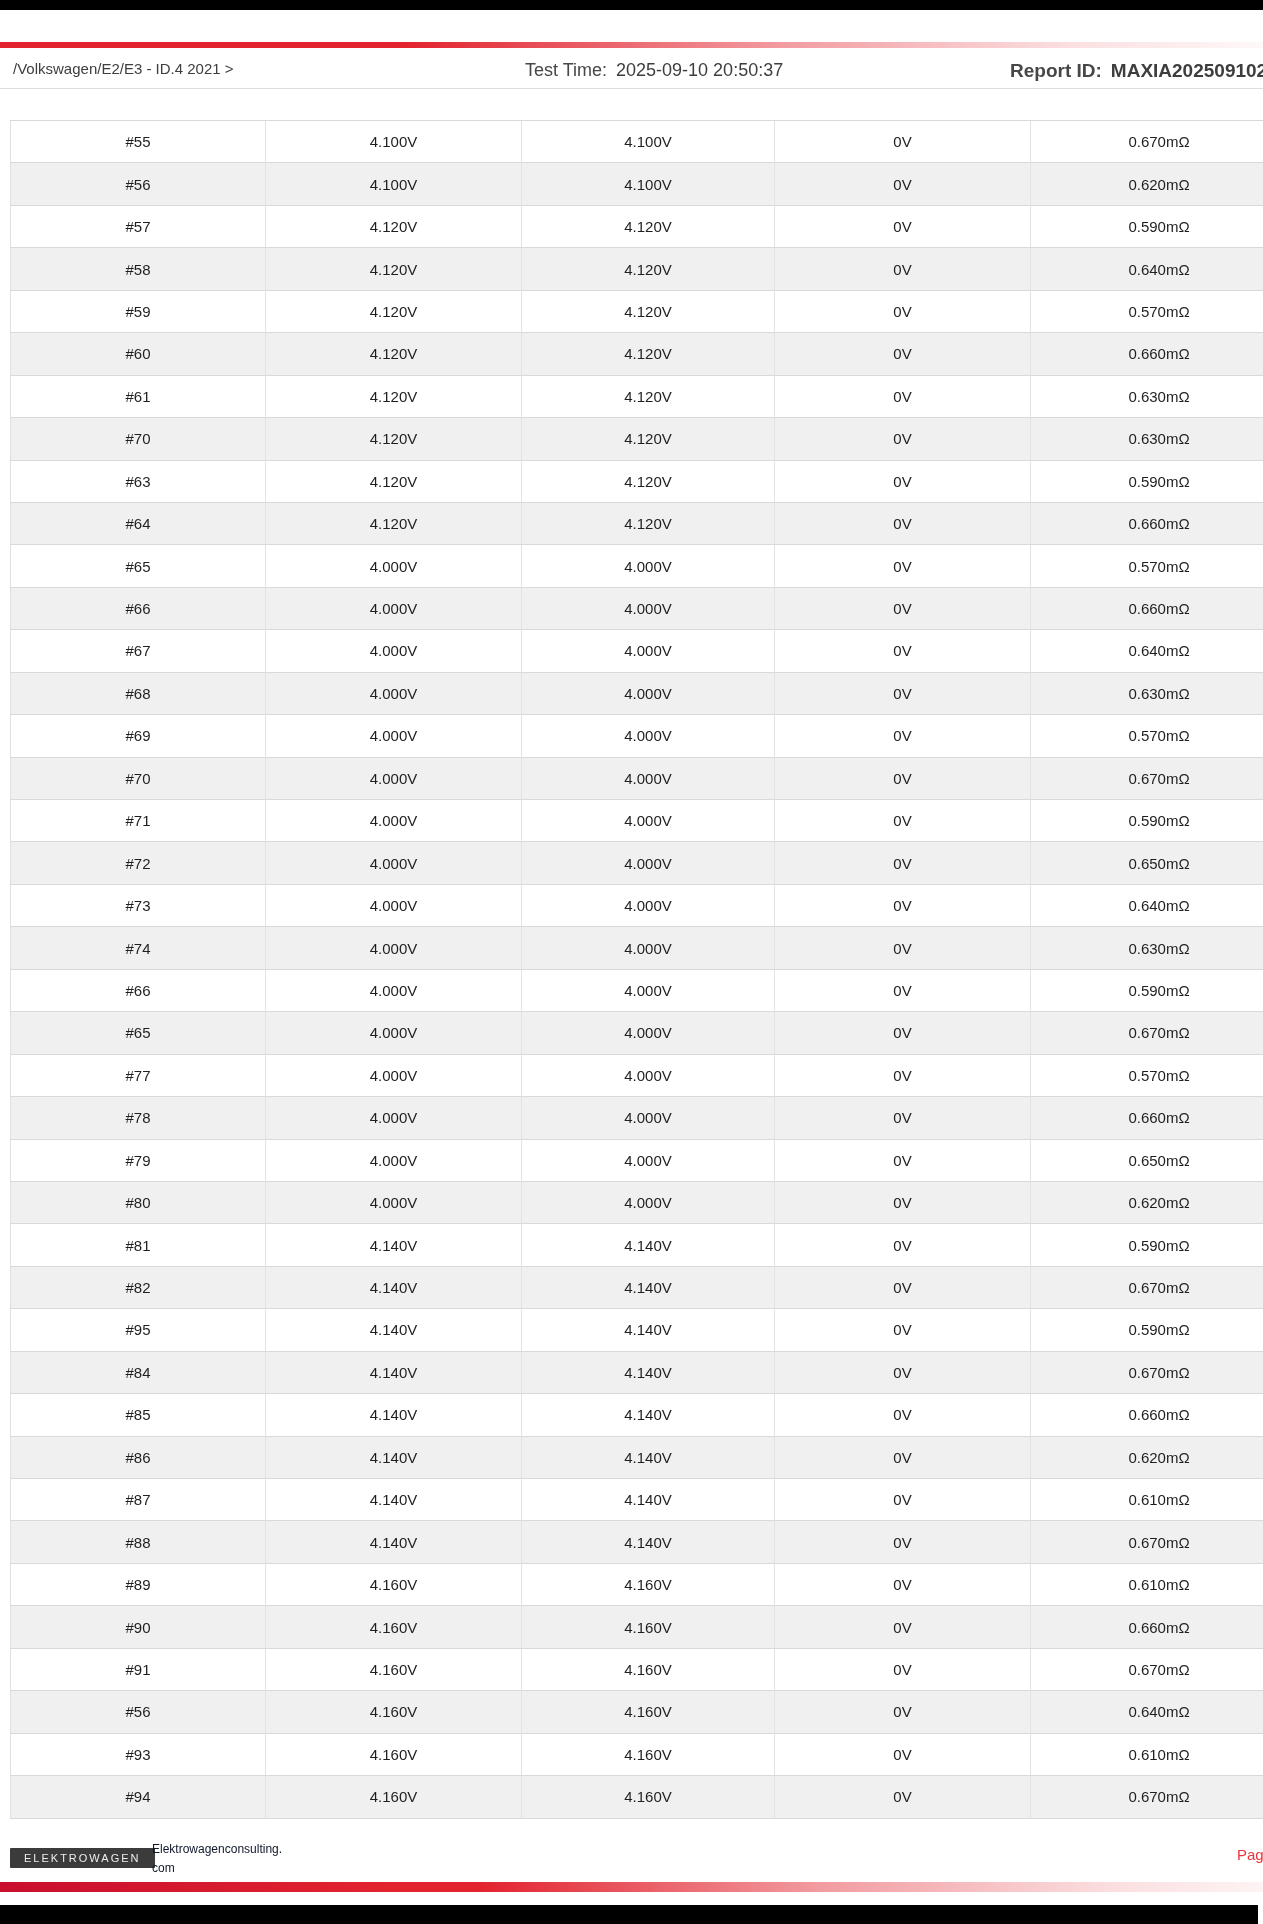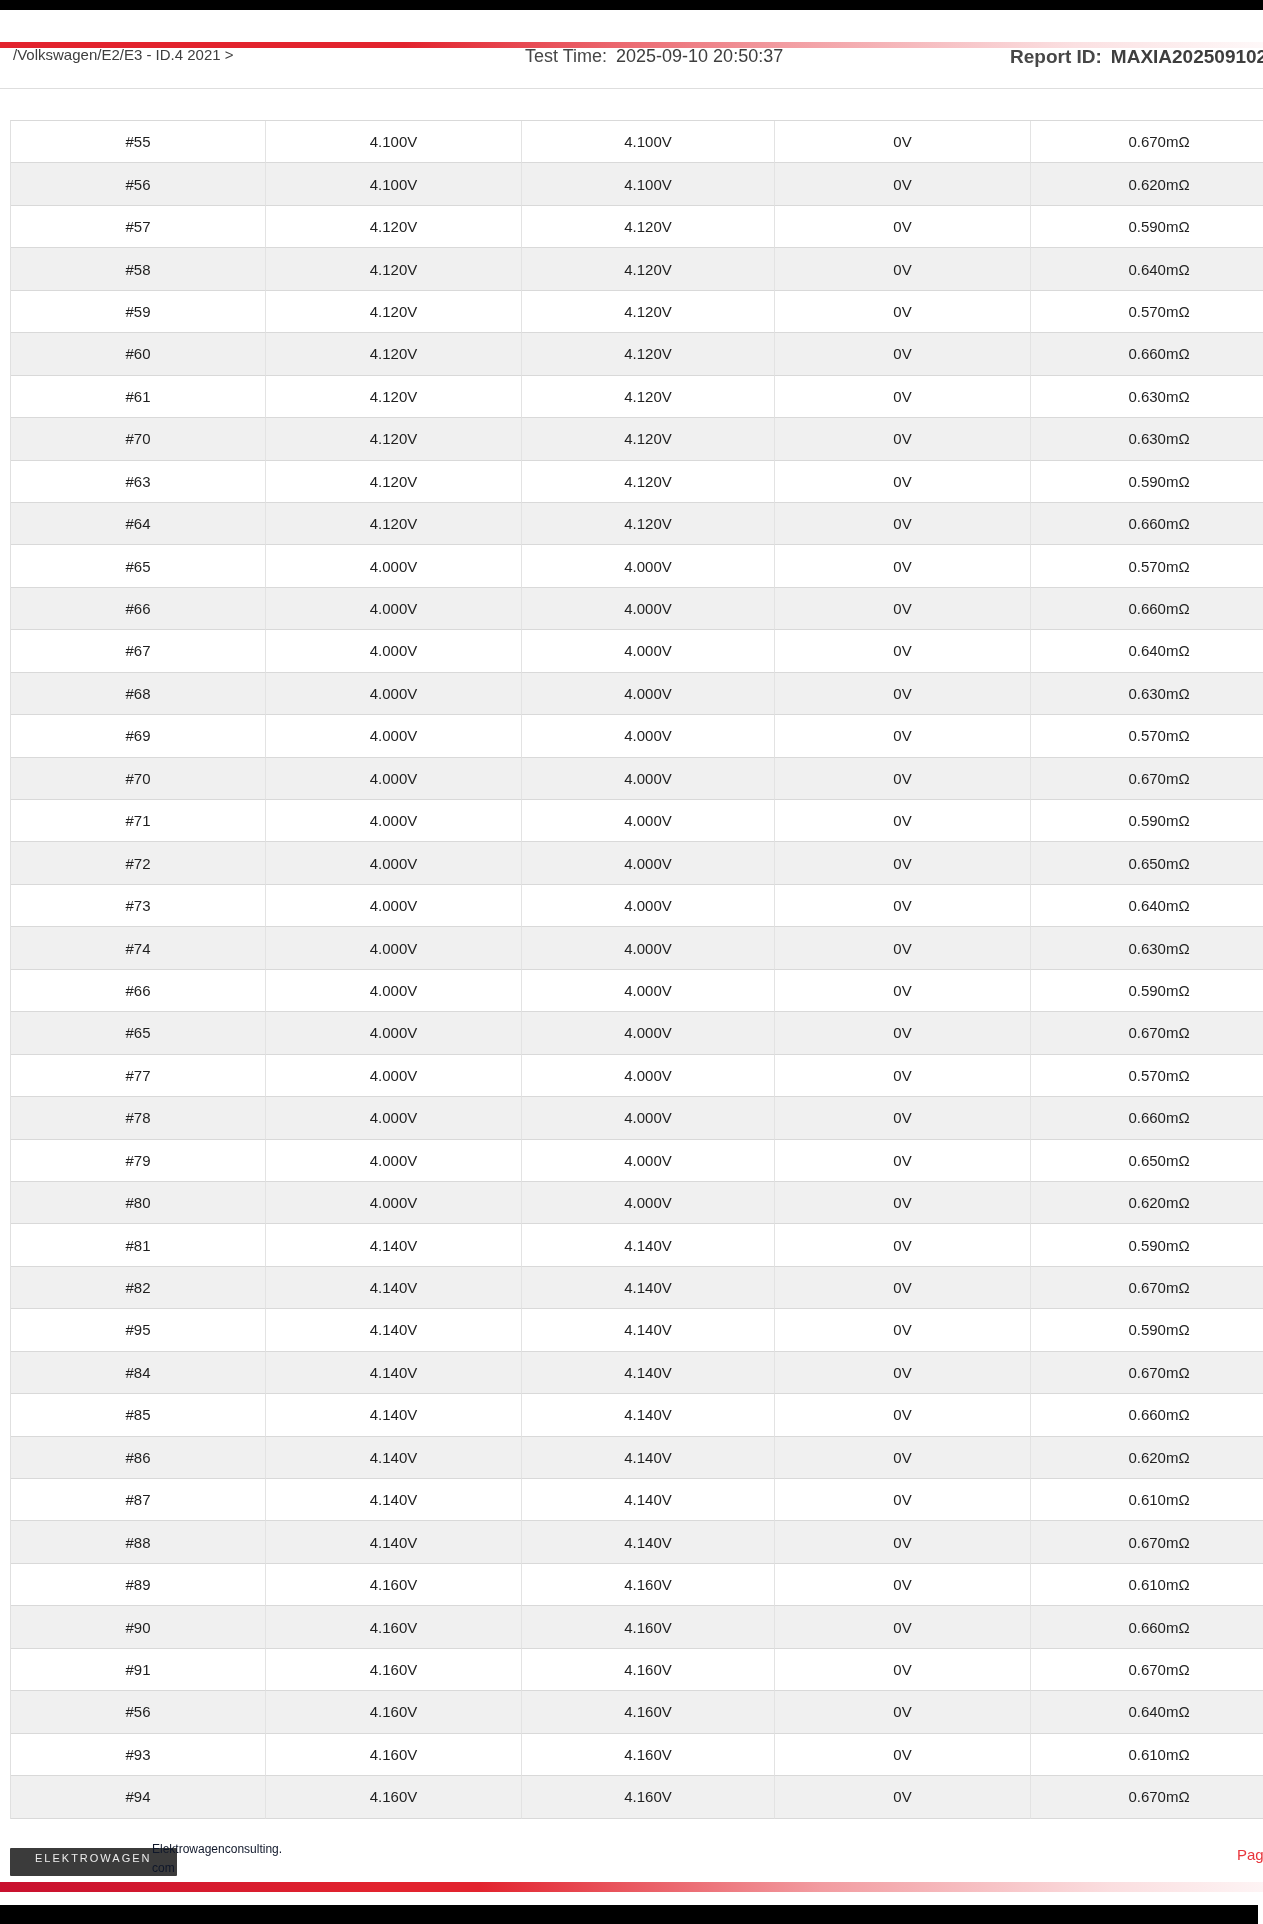--- a/index.html
+++ b/index.html
@@ -10,21 +10,21 @@
   }
   
   .bar-black-top{position:absolute;left:0;top:0;width:1263px;height:10px;background:#000;}
   .bar-red-top{position:absolute;left:0;top:42px;width:1263px;height:6px;
     background:linear-gradient(to right,#e2232e 0%,#e2232e 32%,rgba(226,35,46,.45) 62%,rgba(226,35,46,.14) 85%,rgba(226,35,46,.03) 100%);}
   .bar-red-bottom{position:absolute;left:0;top:1882px;width:1263px;height:10px;
     background:linear-gradient(to right,#c8102e 0%,#e2232e 30%,#e2232e 38%,rgba(226,35,46,.45) 65%,rgba(226,35,46,.15) 88%,rgba(226,35,46,.05) 100%);}
   .bar-black-bottom{position:absolute;left:0;top:1905px;width:1258px;height:19px;background:#000;}
 
   
-  .header{position:absolute;left:0;top:36px;width:1084px;height:38px;padding-left:29px;}
+  .header{position:absolute;left:0;top:50px;width:1084px;height:38px;padding-left:29px;}
   .breadcrumb{position:absolute;left:13px;top:10px;font-size:15px;color:#3e3e3e;white-space:nowrap;}
   .test-time{position:absolute;left:525px;top:10px;font-size:18px;color:#3e3e3e;white-space:nowrap;}
   .test-time .lbl{margin-right:9px;color:#474747;}
   .report-id{position:absolute;left:1010px;top:10px;font-size:19px;color:#3e3e3e;white-space:nowrap;font-weight:bold;}
   .report-id .lbl{margin-right:9px;color:#474747;}
   .header-divider{position:absolute;left:0;top:88px;width:1263px;height:0;border-top:1px solid #dedede;}
 
   
   .meas-table{
     position:absolute;left:10px;top:120px;width:1276px;
@@ -36,23 +36,23 @@
     height:42.45px;box-sizing:border-box;padding:0;
     text-align:center;vertical-align:middle;
     border-bottom:1px solid #d9d9d9;border-right:1px solid #e3e3e3;
     background:#ffffff;
   }
   .meas-table tr:nth-child(even) td{background:#f0f0f0;}
   .meas-table td:last-child{border-right:none;}
 
   
   .brand-badge{
-    position:absolute;left:10px;top:1848px;height:28px;line-height:20px;
+    position:absolute;left:10px;top:1848px;height:20px;line-height:20px;
     background:#3b3b3b;color:#ededed;font-size:11px;letter-spacing:2px;
-    padding:0 25px;border-radius:1px;white-space:nowrap;
+    padding:0 14px;border-radius:1px;white-space:nowrap;
   }
   .site-link{
     position:absolute;left:152px;top:1840px;width:280px;
     color:#0f172a;font-size:12px;line-height:19px;
   }
   .site-link span{display:block;}
   .page-label{
     position:absolute;left:1237px;top:1846px;
     color:#e8353c;font-size:15px;white-space:nowrap;
   }

